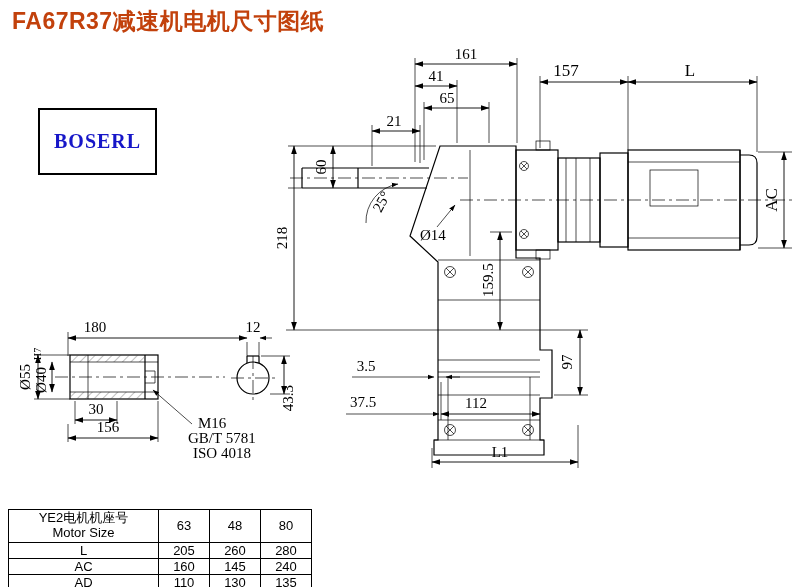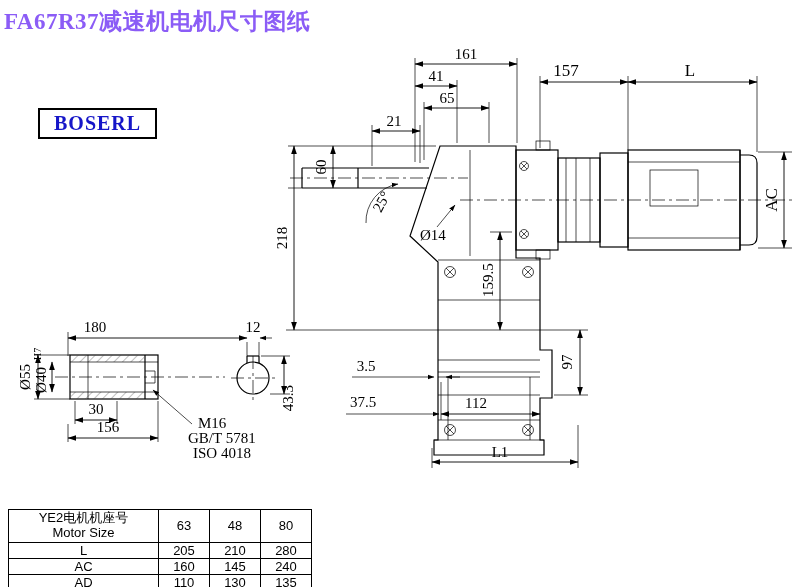--- a/index.html
+++ b/index.html
@@ -1,21 +1,21 @@
 <!DOCTYPE html>
 <html><head>
 <meta charset="utf-8">
 <style>
   *{margin:0;padding:0;box-sizing:border-box}
   html,body{background:#ffffff}
   body{font-family:"Liberation Sans",sans-serif}
   .page{position:relative;width:800px;height:587px;background:#fff;overflow:hidden}
-  .title{position:absolute;left:4px;top:6px;font-size:23px;font-weight:bold;color:#8b5cf6;
-         font-family:Liberation Serif, serif;letter-spacing:0.5px}
-  .logo{position:absolute;left:38px;top:108px;border:2px solid #000;padding:2px 14px;
+  .title{position:absolute;left:12px;top:6px;font-size:23px;font-weight:bold;color:#c2410c;
+         font-family:Liberation Sans, sans-serif;letter-spacing:0.5px}
+  .logo{position:absolute;left:38px;top:108px;border:2px solid #000;padding:20px 14px;
         font-family:"Liberation Serif",serif;font-weight:bold;font-size:20px;color:#1616c8;
         letter-spacing:1px;background:#fff}
   svg.drawing{position:absolute;left:0;top:0}
 
   
   .ln{stroke:#000;stroke-width:1.2;fill:none}
   .thin{stroke:#000;stroke-width:0.7;fill:none}
   .dim{stroke:#000;stroke-width:0.9;fill:none}
   .cl{stroke:#000;stroke-width:0.7;fill:none;stroke-dasharray:13 4 3 4}
   text.d{font:15px "Liberation Serif",serif;fill:#000}
@@ -309,21 +309,21 @@
         <div>YE2电机机座号</div>
         <div>Motor Size</div>
       </td>
       <td class="scell">63</td>
       <td class="scell">48</td>
       <td class="scell">80</td>
     </tr>
     <tr class="vrow">
       <td>L</td>
       <td>205</td>
-      <td>210</td>
+      <td>260</td>
       <td>280</td>
     </tr>
     <tr class="vrow">
       <td>AC</td>
       <td>160</td>
       <td>145</td>
       <td>240</td>
     </tr>
     <tr class="vrow">
       <td>AD</td>

